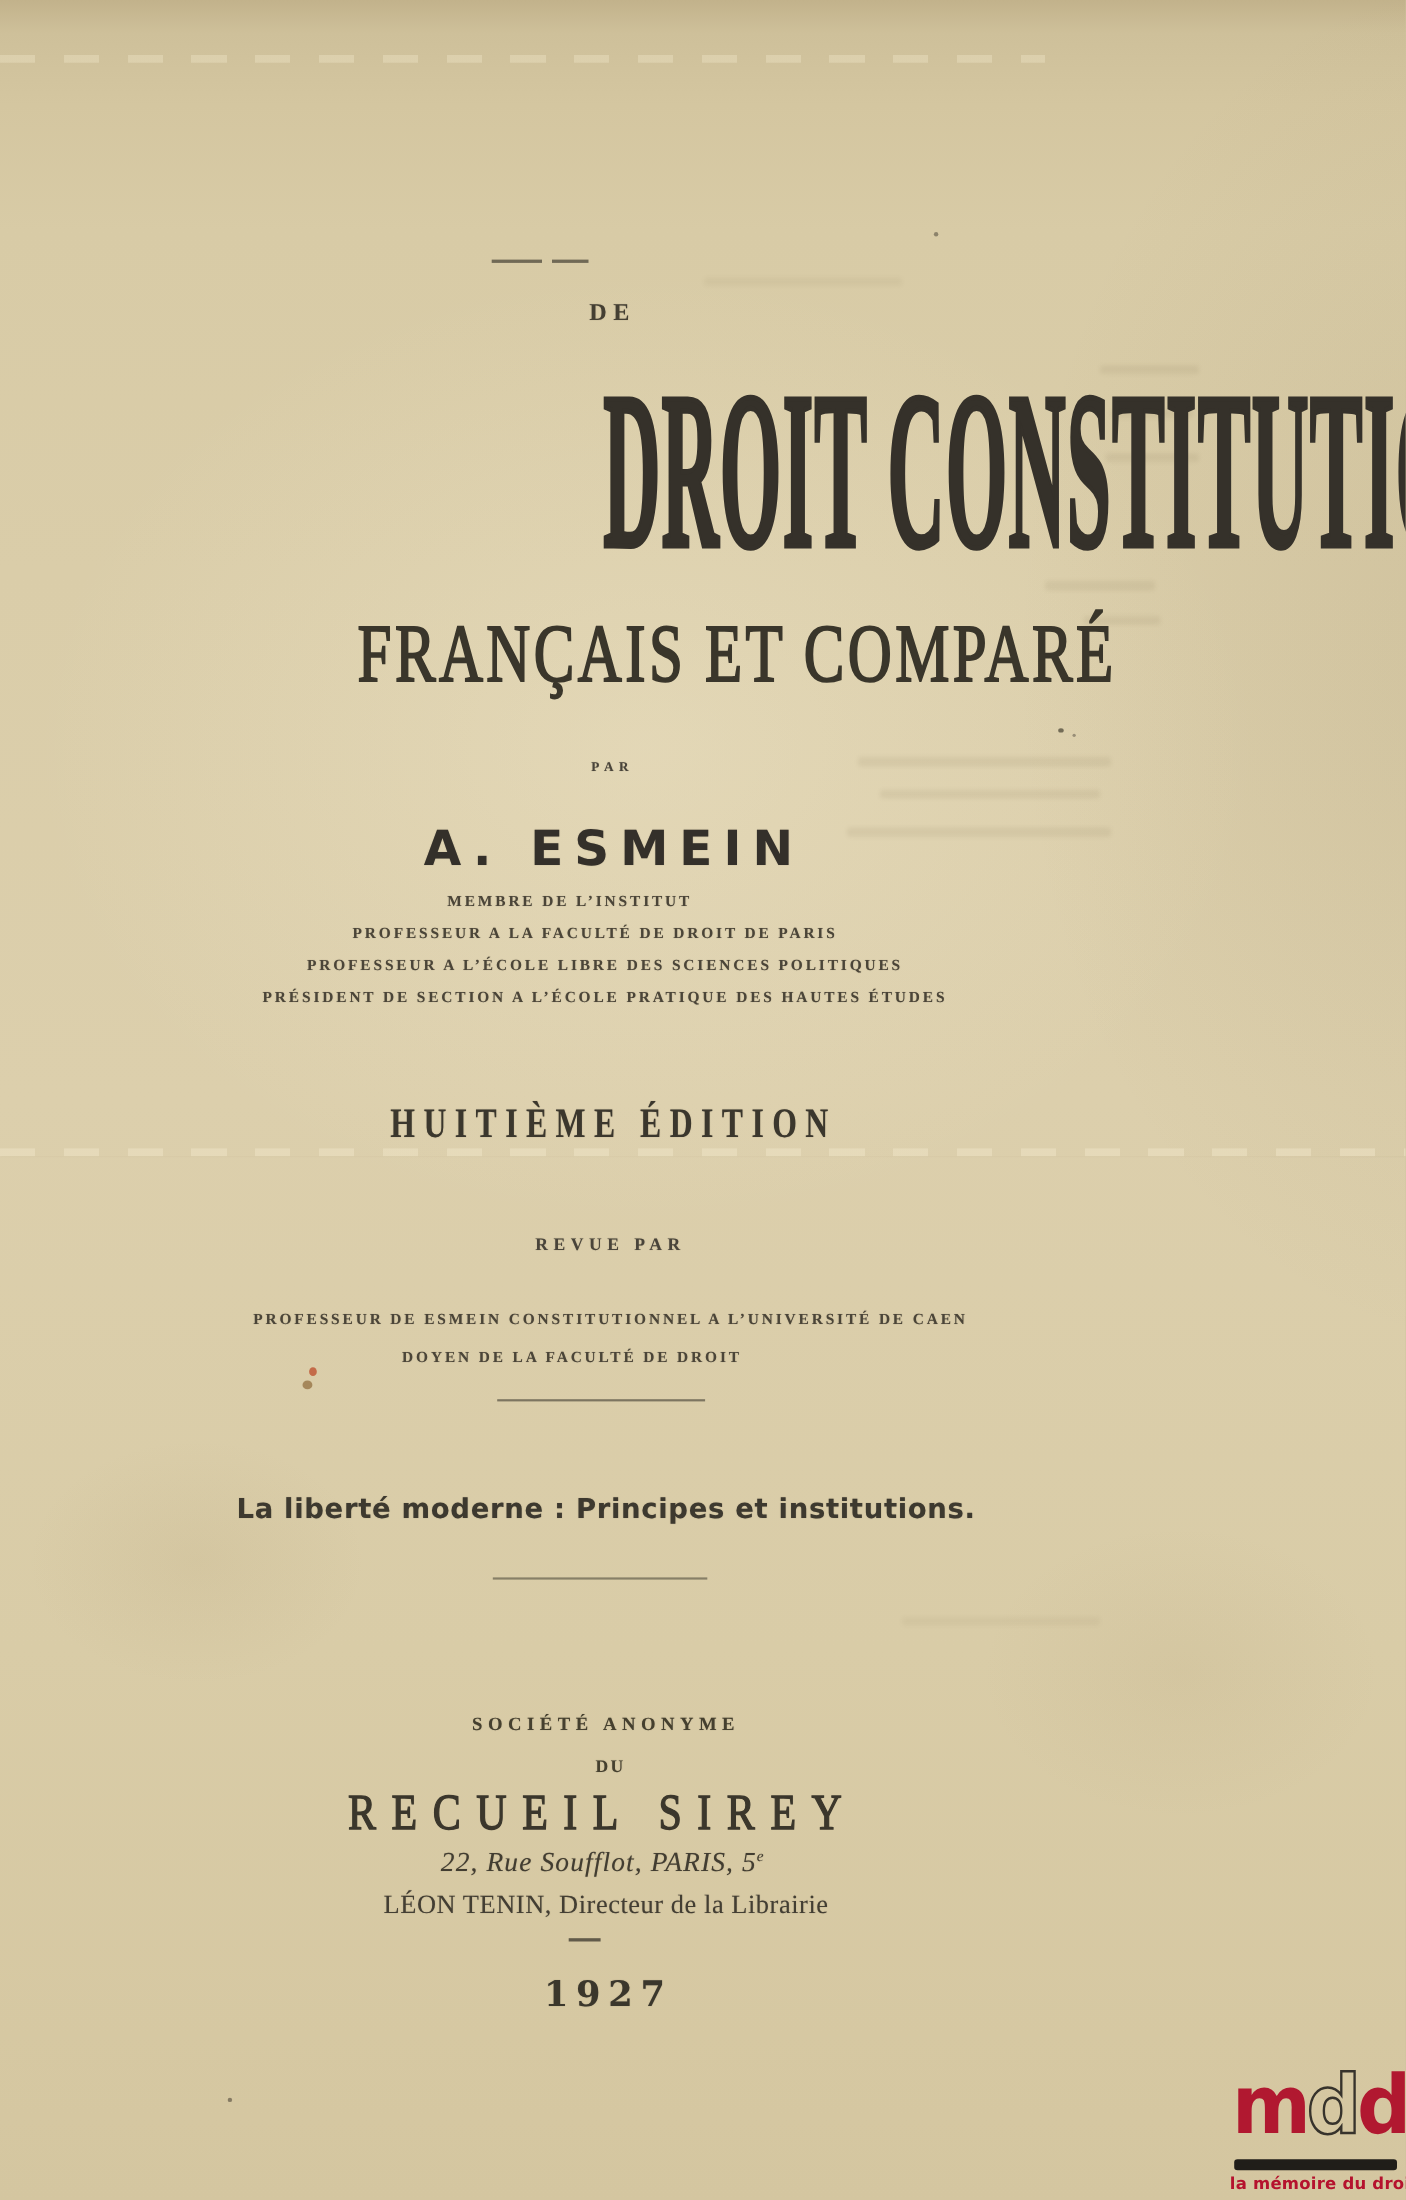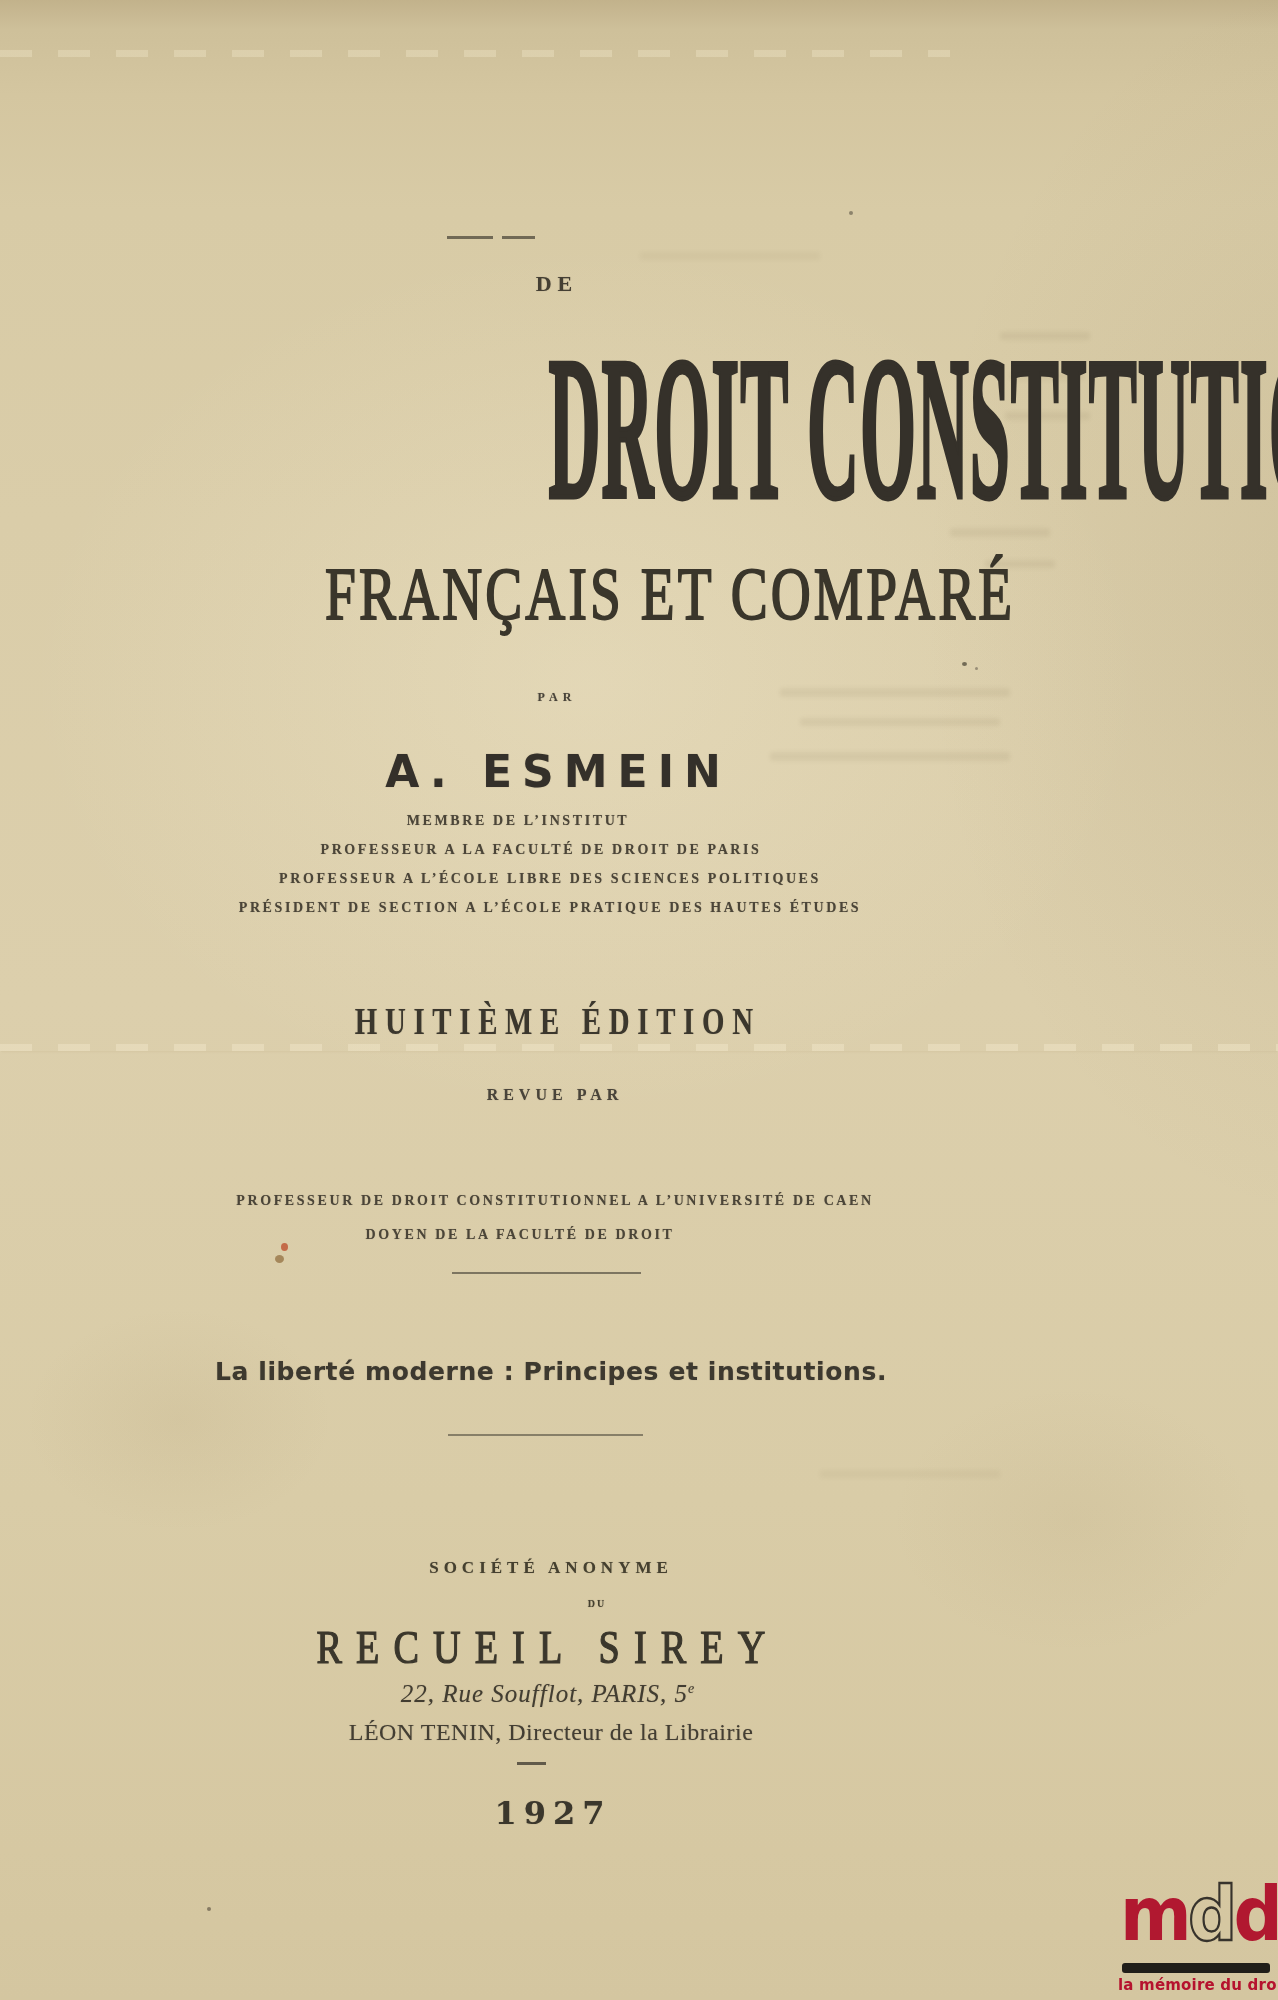--- a/index.html
+++ b/index.html
@@ -42,34 +42,34 @@
 
   .affil{font-size:14px;font-weight:700;letter-spacing:2.6px;color:#4b4538;}
   #affil-0{top:814px;left:-37px;}
   #affil-1{top:843px;left:-14px;}
   #affil-2{top:872px;left:-5px;}
   #affil-3{top:901px;left:-5px;}
 
   #edition-heading{top:1003px;left:3px;font-size:34px;font-weight:700;color:#3b372d;}
   #edition-heading .tx{transform:scale(.85,1.12);letter-spacing:9px;}
 
-  #revised-by-label{top:1087px;font-size:16px;font-weight:700;letter-spacing:5px;color:#49443a;}
+  #revised-by-label{top:1124px;font-size:16px;font-weight:700;letter-spacing:5px;color:#49443a;}
 
   #reviser-name{top:1133px;font-family:"DejaVu Serif",serif;font-size:36px;font-weight:700;letter-spacing:3px;color:#37332b;}
 
   #reviser-affil-0{top:1194px;}
   #reviser-affil-1{top:1228px;left:-35px;}
 
   #volume-heading{top:1302px;font-size:40px;color:#3c382d;}
   #volume-heading .tx{transform:scale(.73,1.1);letter-spacing:11px;-webkit-text-stroke:1px #3c382d;}
 
   #volume-subtitle{top:1359px;left:-4px;font-family:"DejaVu Sans",sans-serif;font-size:25px;font-weight:700;letter-spacing:.6px;color:#3d392f;}
 
   #company-line{top:1559px;left:-4px;font-size:17px;font-weight:700;letter-spacing:5px;color:#45402f;}
-  #company-connector{top:1599px;font-size:10px;font-weight:700;letter-spacing:2px;color:#45402f;padding-left:42px;}
+  #company-connector{top:1599px;font-size:16px;font-weight:700;letter-spacing:2px;color:#45402f;}
 
   #publisher-name{top:1625px;left:-7px;font-size:46px;color:#3b372c;}
   #publisher-name .tx{transform:scale(.83,1);letter-spacing:17px;-webkit-text-stroke:1.2px #3b372c;}
 
   #publisher-address{top:1681px;left:-7px;font-style:italic;font-size:25px;letter-spacing:1px;color:#423d31;}
   #publisher-address sup{font-size:14px;}
 
   #publisher-director{top:1720px;left:-4px;font-size:24px;letter-spacing:.5px;color:#433e33;}
 
   #publication-year{top:1797px;left:-2px;font-family:"DejaVu Serif",serif;font-size:32px;font-weight:700;letter-spacing:7px;color:#3b372c;}
@@ -153,21 +153,21 @@
   <div class="line affil" id="affil-2">PROFESSEUR A L’ÉCOLE LIBRE DES SCIENCES POLITIQUES</div>
   <div class="line affil" id="affil-3">PRÉSIDENT DE SECTION A L’ÉCOLE PRATIQUE DES HAUTES ÉTUDES</div>
 
   <div class="line" id="edition-heading">
     <span class="tx">HUITIÈME ÉDITION</span>
   </div>
 
   <div class="line" id="revised-by-label">REVUE PAR</div>
 
 
-  <div class="line affil" id="reviser-affil-0">PROFESSEUR DE DROIT CONSTITUTIONNEL A L’UNIVERSITÉ DE CAEN</div>
+  <div class="line affil" id="reviser-affil-0">PROFESSEUR DE ESMEIN CONSTITUTIONNEL A L’UNIVERSITÉ DE CAEN</div>
   <div class="line affil" id="reviser-affil-1">DOYEN DE LA FACULTÉ DE DROIT</div>
 
   <div class="rule" id="rule-mid-1"></div>
 
 
   <div class="line" id="volume-subtitle">La liberté moderne : Principes et institutions.</div>
 
   <div class="rule" id="rule-mid-2"></div>
 
   <div class="line" id="company-line">SOCIÉTÉ ANONYME</div>

